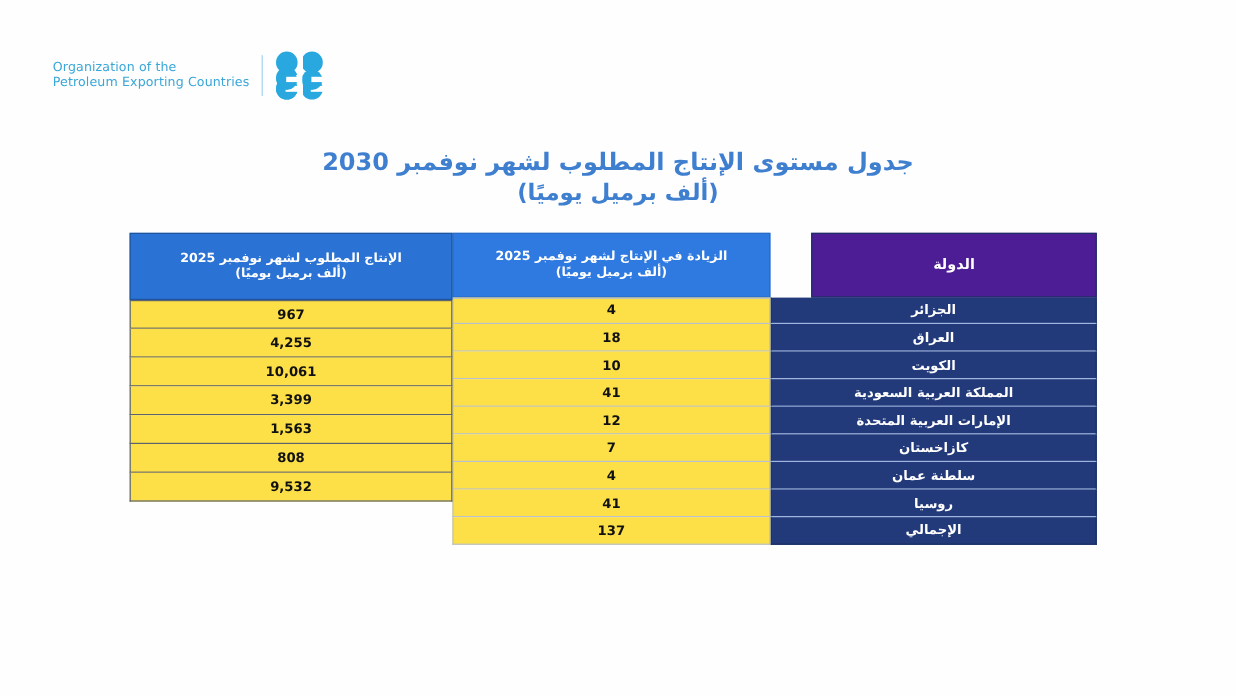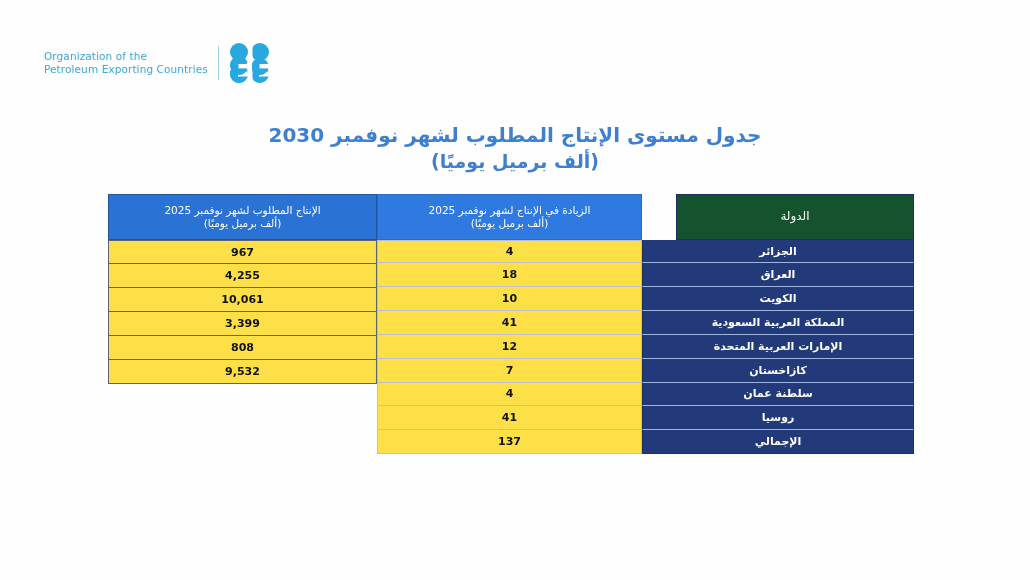--- a/index.html
+++ b/index.html
@@ -82,34 +82,34 @@
 
   .col {
     display: flex;
     flex-direction: column;
   }
   .col-country { width: 272px; }
   .col-increase { width: 265px; }
   .col-required { width: 269px; }
 
   .hd {
-    height: 46px;
+    height: 56px;
     display: flex;
     align-items: center;
     justify-content: center;
     text-align: center;
     color: #ffffff;
-    font-weight: normal;
+    font-weight: bold;
     font-size: 10.5px;
     line-height: 13px;
     padding: 0 6px;
     box-sizing: border-box;
   }
   .hd-country {
-    background: #14532d;
+    background: #4c1d95;
     font-size: 12px;
     border: 1px solid #1b2f63;
     margin-left: 34px;
   }
   .hd-increase {
     background: #2f7ae0;
     border: 1px solid #2a6bc6;
   }
   .hd-required {
     background: #2a72d4;
@@ -225,18 +225,19 @@
     <div class="hd hd-required">
       <div>
         <div>الإنتاج المطلوب لشهر نوفمبر 2025</div>
         <div>(ألف برميل يوميًا)</div>
       </div>
     </div>
     <div class="cell cell-num cell-required first">967</div>
     <div class="cell cell-num cell-required">4,255</div>
     <div class="cell cell-num cell-required">10,061</div>
     <div class="cell cell-num cell-required">3,399</div>
+    <div class="cell cell-num cell-required">1,563</div>
     <div class="cell cell-num cell-required">808</div>
     <div class="cell cell-num cell-required">9,532</div>
     <div class="cell cell-num cell-required blank"></div>
   </div>
 
 </div>
 
 </body></html>

